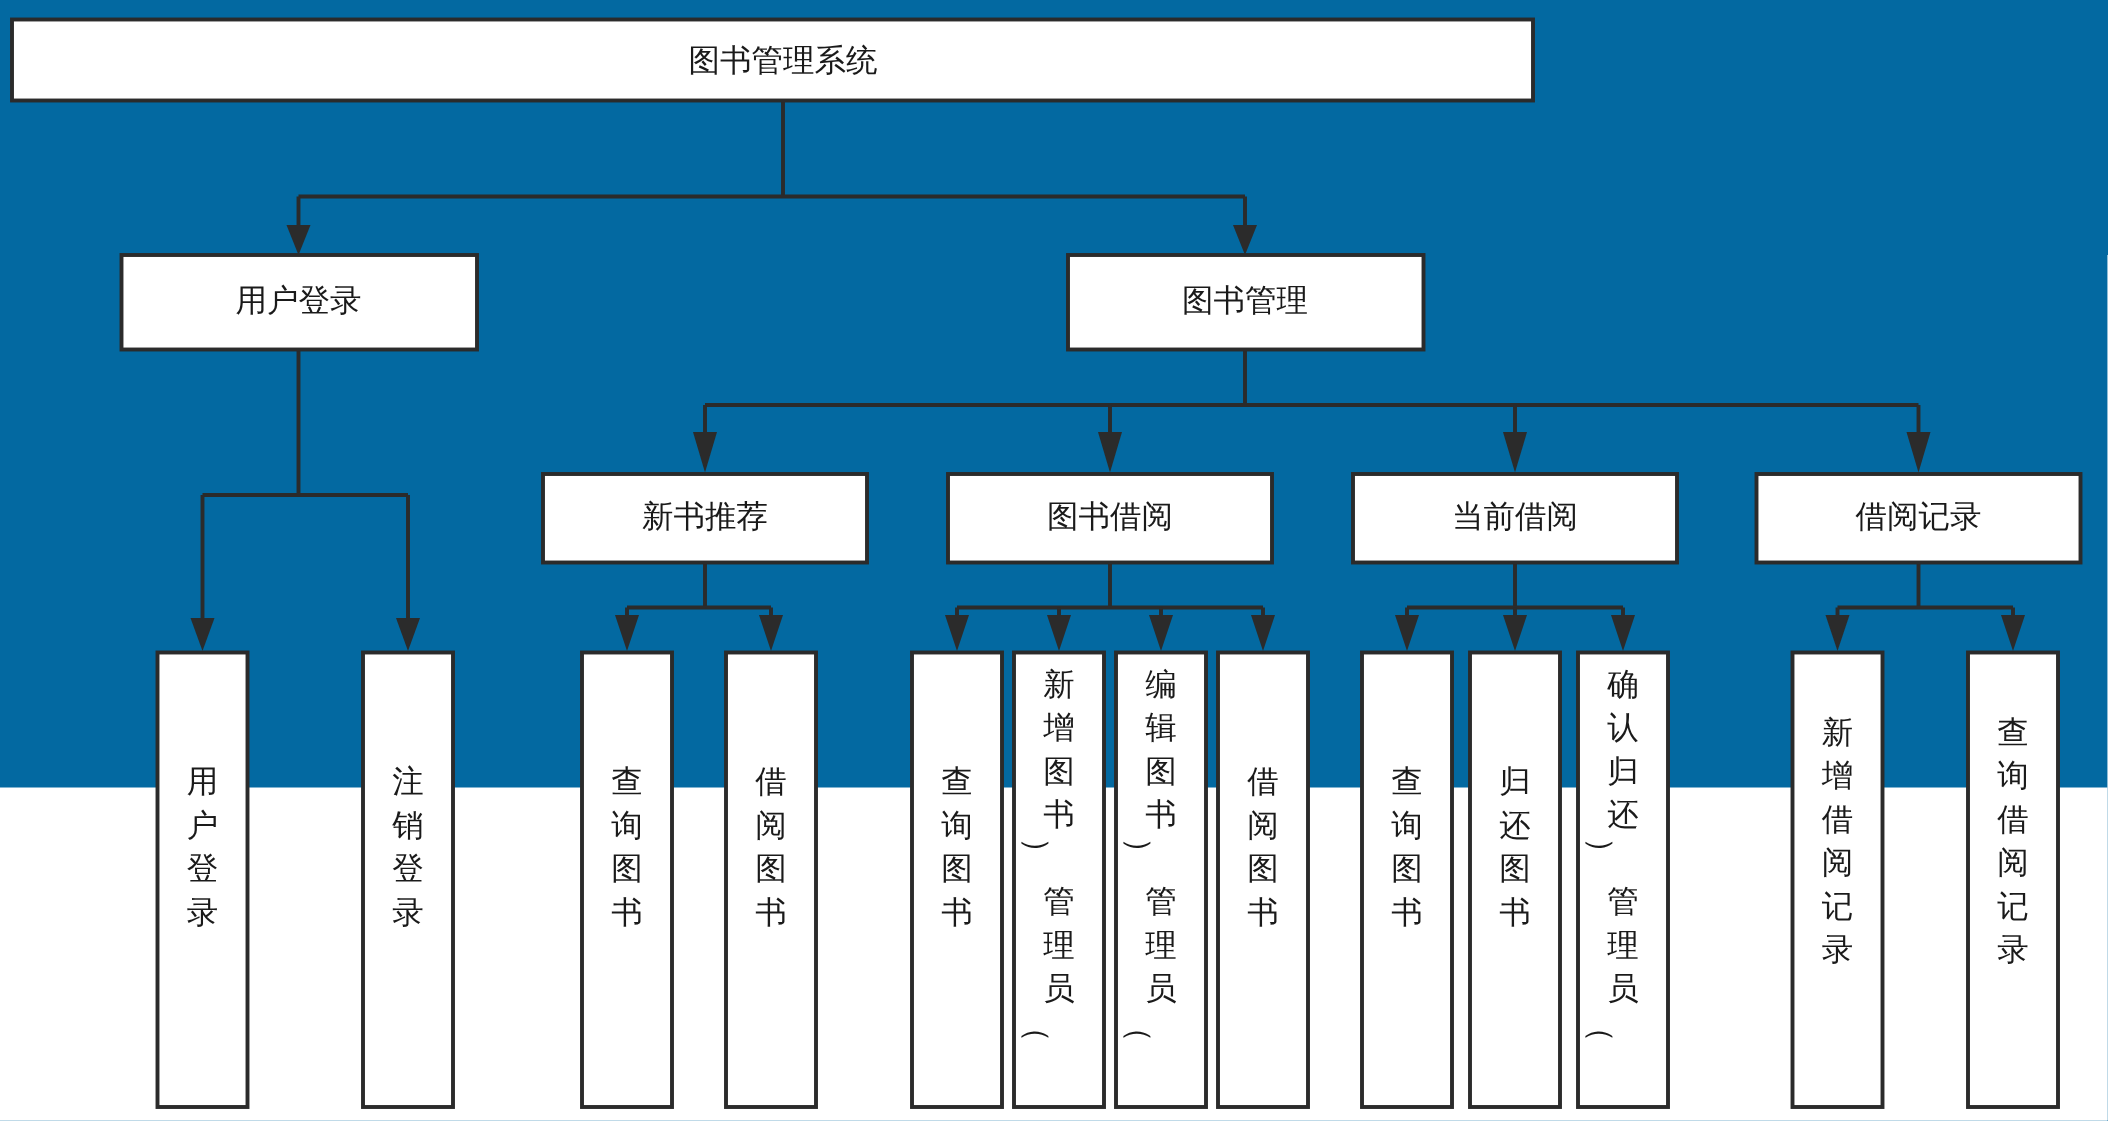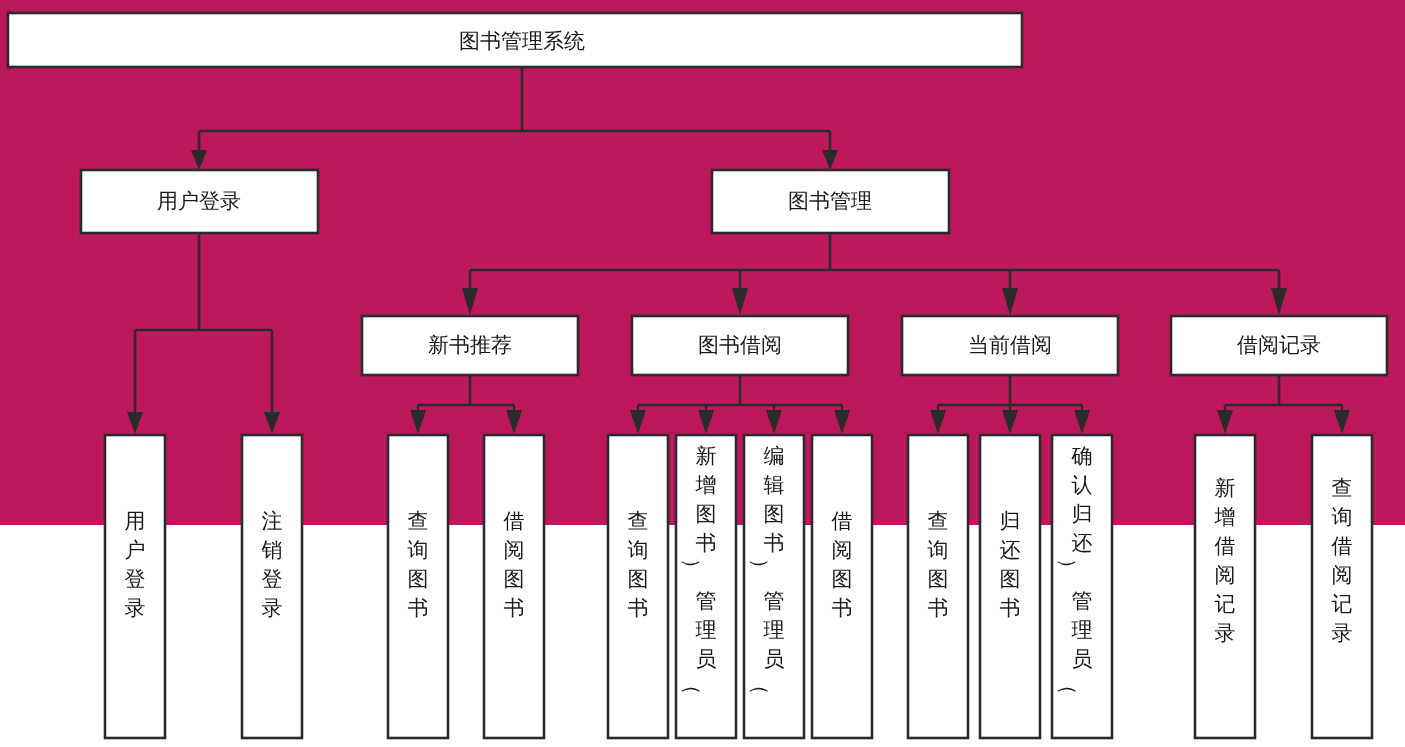--- a/index.html
+++ b/index.html
@@ -10,21 +10,21 @@
   body {
     width: 1405px;
     height: 747px;
     font-family: "Liberation Sans", "DejaVu Sans", sans-serif;
     overflow: hidden;
   }
   #diagram-root {
     position: relative;
     width: 1405px;
     height: 525px;
-    background: #be185d;
+    background: #0369a1;
   }
   svg.flow {
     position: absolute;
     left: 0;
     top: 0;
     width: 1405px;
     height: 747px;
   }
   .node-box {
     fill: #ffffff;

